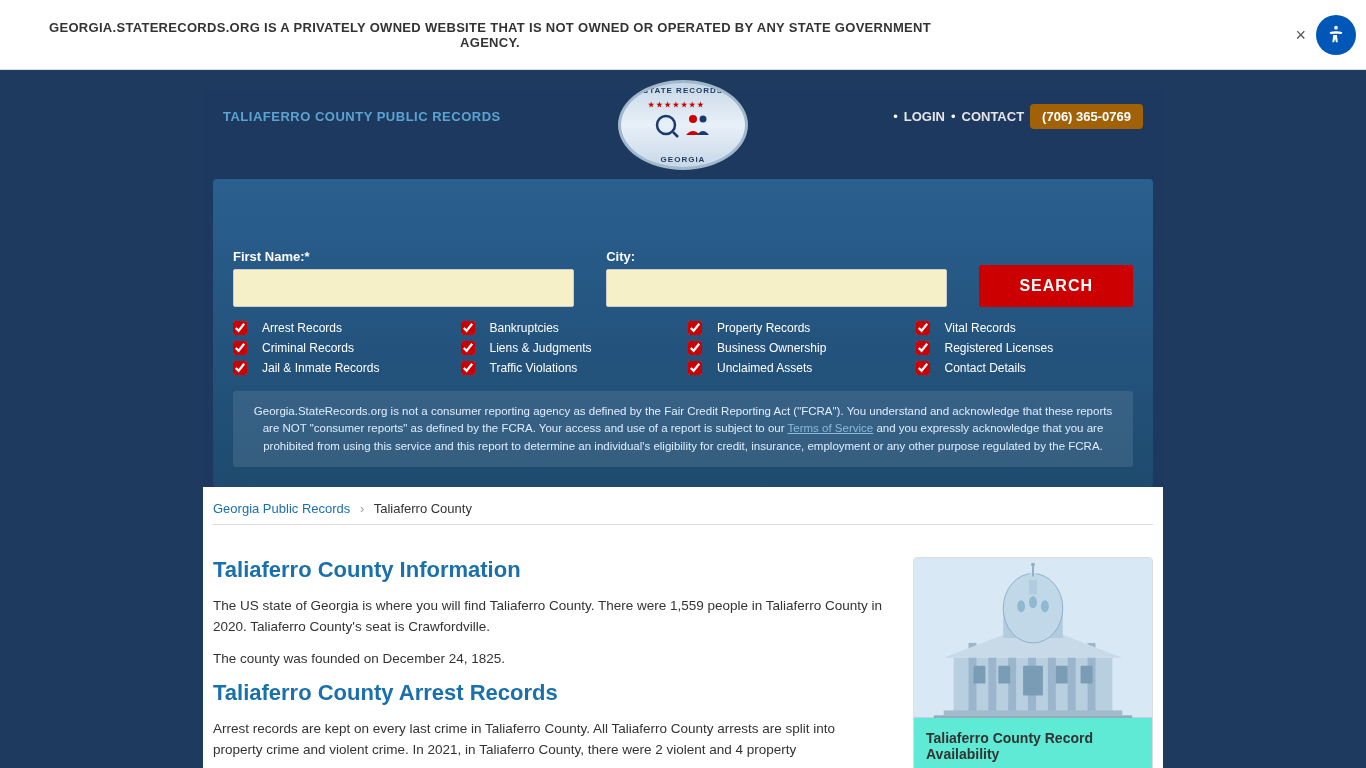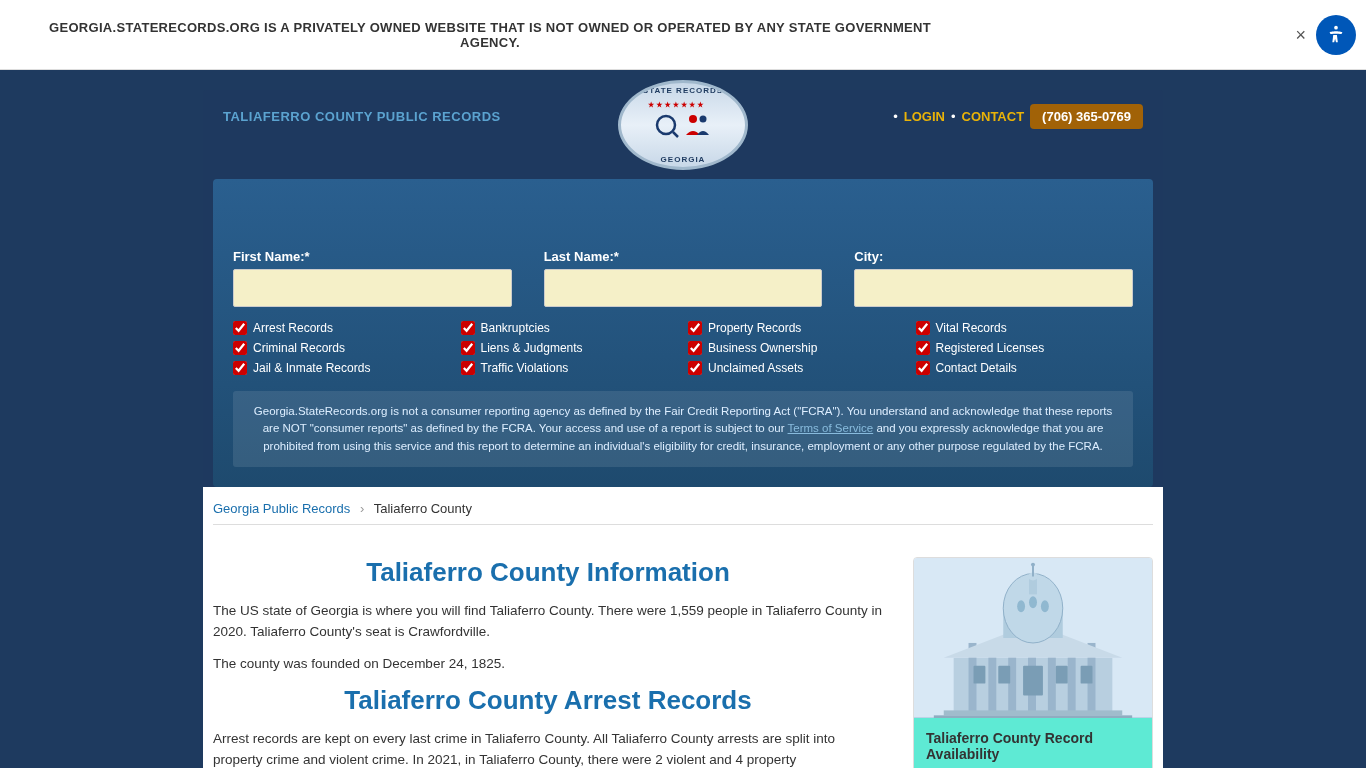--- a/index.html
+++ b/index.html
@@ -84,21 +84,21 @@
       letter-spacing: 0.5px;
     }
     .header-nav {
       display: flex;
       align-items: center;
       gap: 6px;
       font-size: 13px;
       color: #5ba3d0;
     }
     .header-nav .dot { color: #fff; }
-    .header-nav a { color: #eab308; text-decoration: none; font-weight: bold; }
+    .header-nav a { color: #e5e5e5; text-decoration: none; font-weight: bold; }
     .header-nav .phone-btn {
       background: #a16207;
       color: #fff;
       padding: 5px 12px;
       border-radius: 4px;
       font-size: 13px;
       font-weight: bold;
       text-decoration: none;
     }
 
@@ -183,21 +183,21 @@
     
     .checkboxes-grid {
       display: grid;
       grid-template-columns: repeat(4, 1fr);
       gap: 6px 10px;
       margin-bottom: 16px;
     }
     .checkbox-item {
       display: flex;
       align-items: center;
-      gap: 6px;
+      gap: 15px;
       color: #fff;
       font-size: 12px;
     }
     .checkbox-item input[type="checkbox"] {
       accent-color: #cc0000;
       width: 14px;
       height: 14px;
     }
 
     
@@ -234,24 +234,23 @@
     
     .two-col {
       display: flex;
       gap: 30px;
     }
     .col-main { flex: 1; }
     .col-sidebar { width: 240px; flex-shrink: 0; }
 
     .section-title {
       color: #1a6fad;
-      font-size: 26px;
+      font-size: 22px;
       font-weight: bold;
       margin-bottom: 12px;
-      text-align: center;
     }
     .section-text {
       color: #333;
       font-size: 13.5px;
       line-height: 1.6;
       margin-bottom: 10px;
     }
 
     
     .sidebar-card {
@@ -331,27 +330,24 @@
       </div>
     </div>
 
     <div class="search-form-area">
       <div class="form-row">
         <div class="form-group">
           <label>First Name:*</label>
           <input type="text" style="">
         </div>
         <div class="form-group">
-          <label>Last Name:*</label>
-          <input type="text" style="">
-        </div>
-        <div class="form-group">
           <label>City:</label>
           <input type="text" style="">
         </div>
+        <button class="search-btn">SEARCH</button>
       </div>
 
       <div class="checkboxes-grid" id="checkboxes-container">
       <div class="checkbox-item">
             <input type="checkbox" checked="" style="">
             <span>Arrest Records</span>
           </div>
           <div class="checkbox-item">
             <input type="checkbox" checked="" style="">
             <span>Bankruptcies</span>

